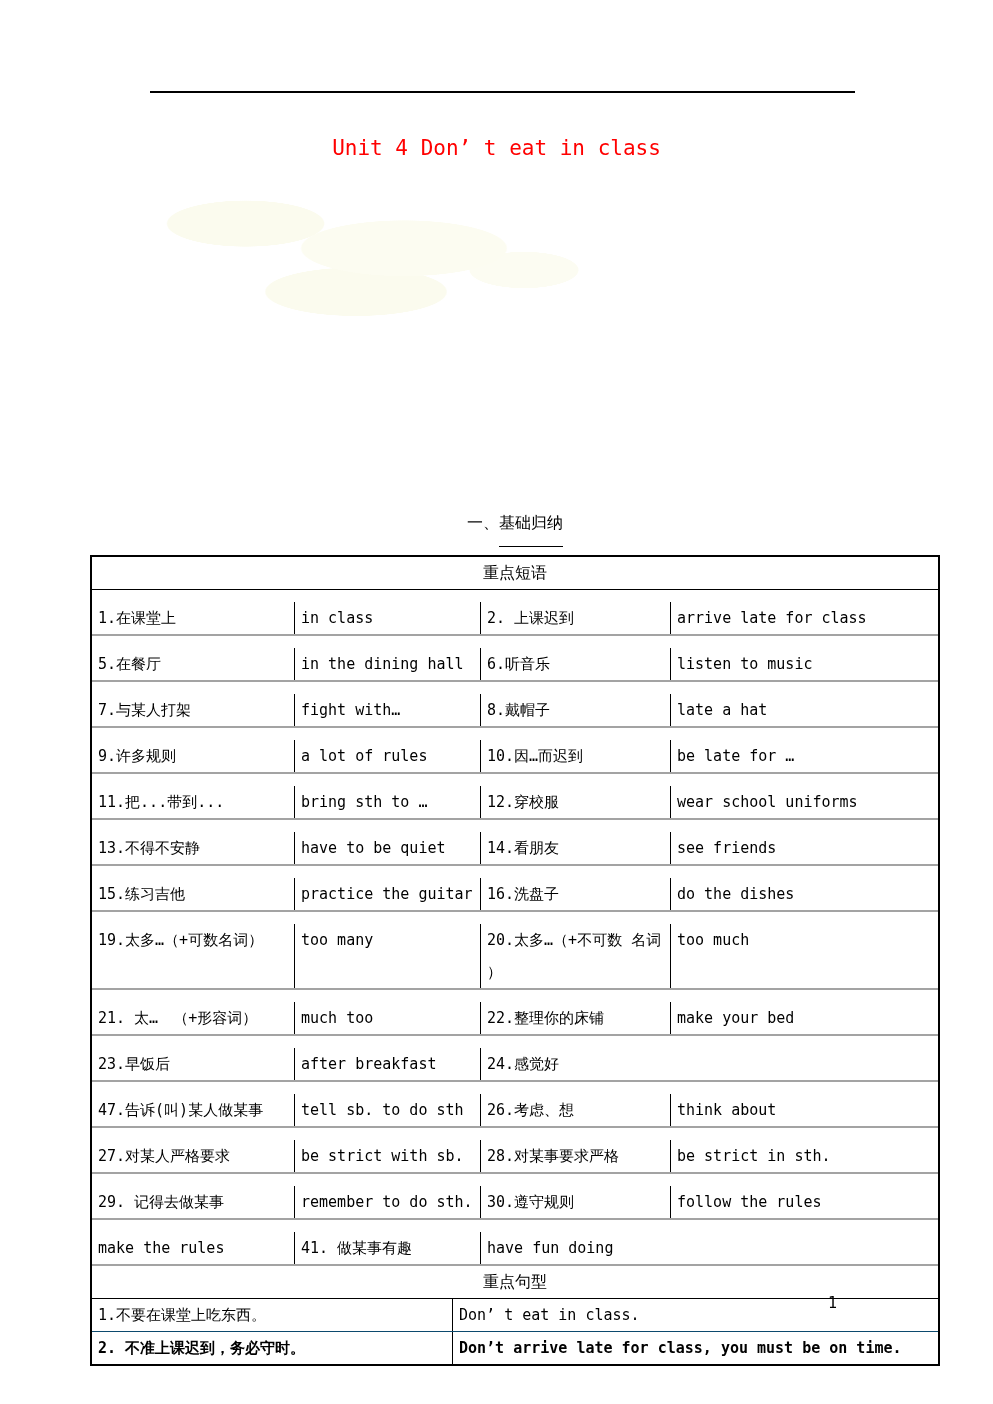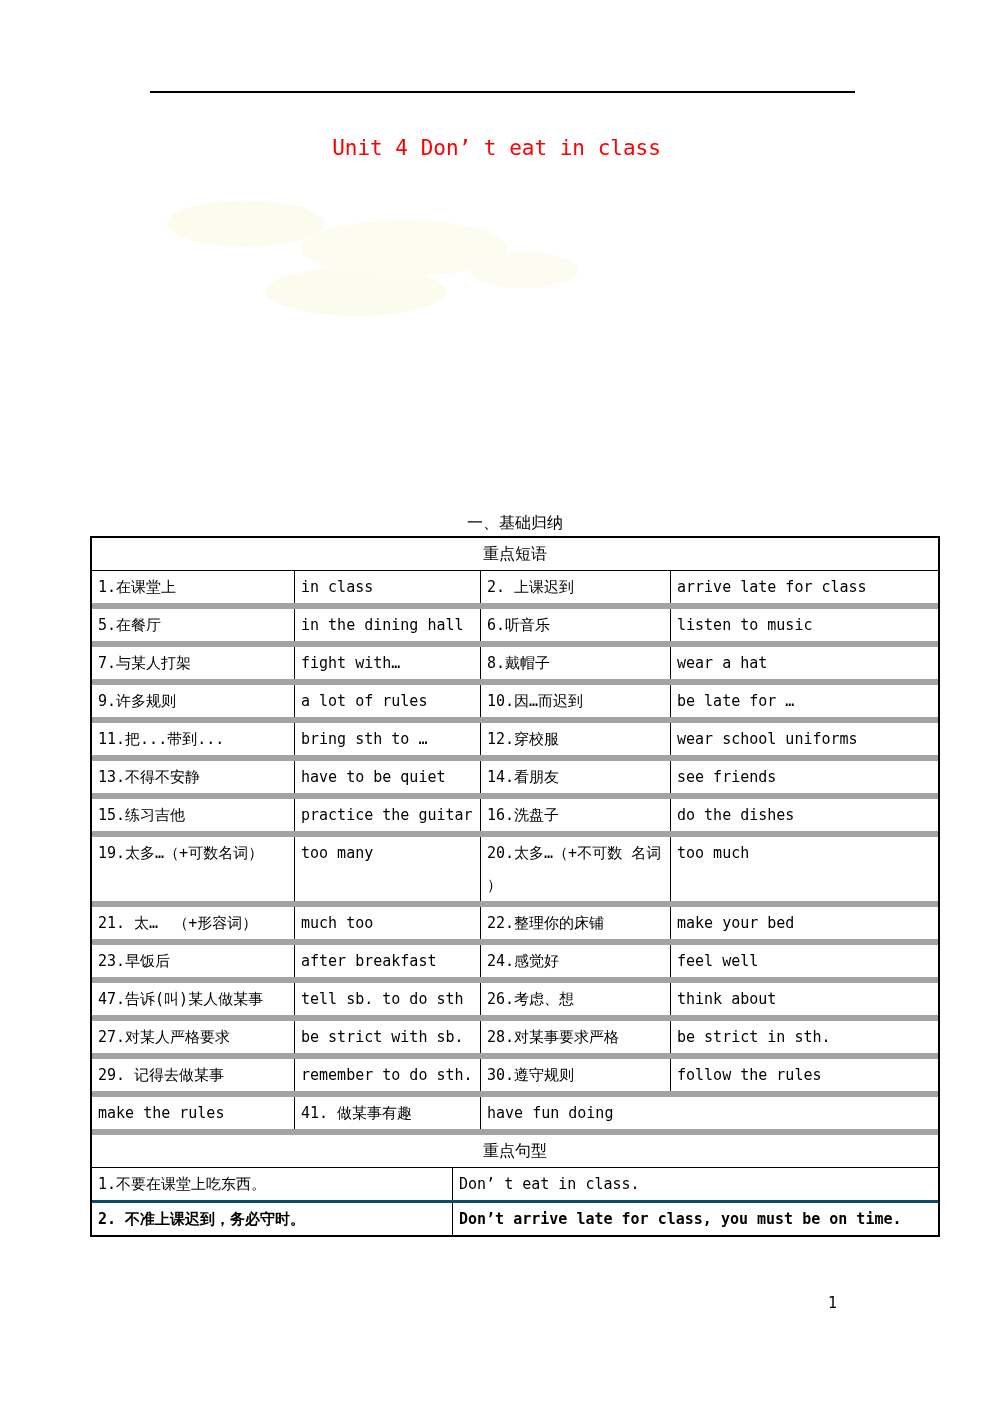--- a/index.html
+++ b/index.html
@@ -31,29 +31,29 @@
       radial-gradient(ellipse 170px 46px at 55% 45%, #fcfcf1 0 60%, rgba(255,255,255,0) 61%),
       radial-gradient(ellipse 150px 40px at 45% 75%, #fbfbee 0 60%, rgba(255,255,255,0) 61%),
       radial-gradient(ellipse 90px 30px at 80% 60%, #fcfcf2 0 60%, rgba(255,255,255,0) 61%);
   }
   .section-heading {
     position: absolute; left: 90px; top: 513px; width: 850px;
     text-align: center; font-size: 16px; line-height: 20px;
   }
   .section-heading .u { border-bottom: 1px solid #000; padding-bottom: 14px; }
   .doc-table {
-    position: absolute; left: 90px; top: 536px; width: 850px;
+    position: absolute; left: 90px; top: 555px; width: 850px;
     border: 2px solid #000000; background: #ffffff;
   }
   .t-header {
     height: 33px; line-height: 32px; text-align: center;
     font-size: 16px; border-bottom: 1px solid #000000;
   }
-  .p-row { display: grid; grid-template-columns: 203px 186px 190px 1fr; border-bottom: 6px solid #a3a3a3; }
-  .s-row { display: grid; grid-template-columns: 361px 1fr; border-bottom: 3px solid #0c4a6e; }
+  .p-row { display: grid; grid-template-columns: 203px 186px 190px 1fr; border-bottom: 2px solid #a3a3a3; margin-top: 12px; }
+  .s-row { display: grid; grid-template-columns: 361px 1fr; border-bottom: 1px solid #0c4a6e; }
   #sentence-rows .s-row:last-child { border-bottom: none; font-weight: bold; }
   .cell {
     padding: 0 6px; min-height: 32px; line-height: 32px;
     border-right: 1px solid #000000;
     font-size: 15px;
     overflow: hidden;
   }
   .cell:last-child { border-right: none; }
   .cell.en { font-size: 15px; text-align: justify; }
   .page-number {
@@ -84,21 +84,21 @@
       <div class="p-row">
         <div class="cell cn">5.在餐厅</div>
         <div class="cell en">in the dining hall</div>
         <div class="cell cn">6.听音乐</div>
         <div class="cell en">listen to music</div>
       </div>
       <div class="p-row">
         <div class="cell cn">7.与某人打架</div>
         <div class="cell en">fight with…</div>
         <div class="cell cn">8.戴帽子</div>
-        <div class="cell en">wear a hat</div>
+        <div class="cell en">late a hat</div>
       </div>
       <div class="p-row">
         <div class="cell cn">9.许多规则</div>
         <div class="cell en">a lot of rules</div>
         <div class="cell cn">10.因…而迟到</div>
         <div class="cell en">be late for …</div>
       </div>
       <div class="p-row">
         <div class="cell cn">11.把...带到...</div>
         <div class="cell en">bring sth to …</div>
@@ -126,21 +126,20 @@
       <div class="p-row">
         <div class="cell cn">21.  太…　（+形容词）</div>
         <div class="cell en">much too</div>
         <div class="cell cn">22.整理你的床铺</div>
         <div class="cell en">make your bed</div>
       </div>
       <div class="p-row">
         <div class="cell cn">23.早饭后</div>
         <div class="cell en">after breakfast</div>
         <div class="cell cn">24.感觉好</div>
-        <div class="cell en">feel well</div>
       </div>
       <div class="p-row">
         <div class="cell cn">47.告诉(叫)某人做某事</div>
         <div class="cell en">tell sb. to do sth</div>
         <div class="cell cn">26.考虑、想</div>
         <div class="cell en">think about</div>
       </div>
       <div class="p-row">
         <div class="cell cn">27.对某人严格要求</div>
         <div class="cell en">be strict with sb.</div>

